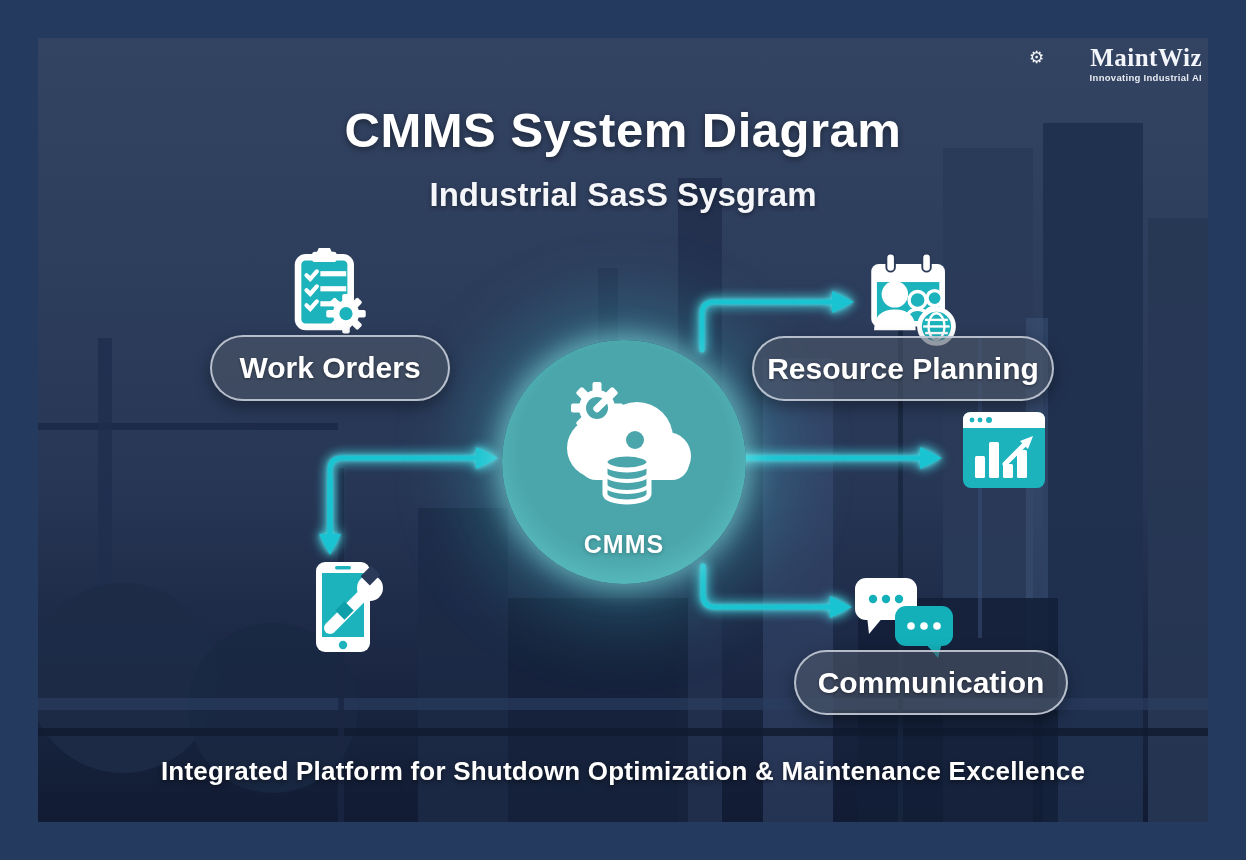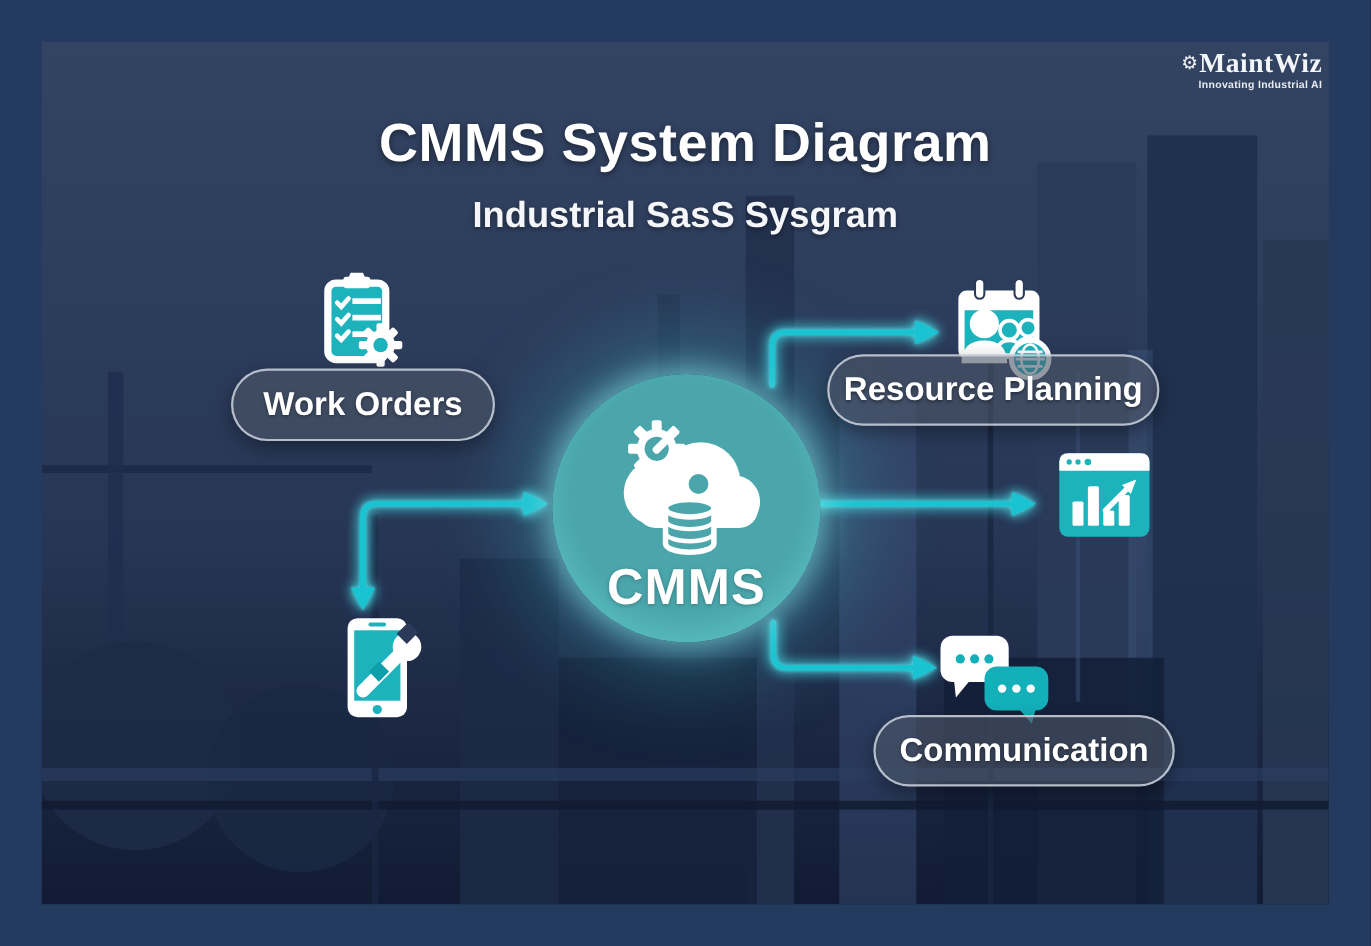--- a/index.html
+++ b/index.html
@@ -6,40 +6,40 @@
   .frame{position:relative;width:1246px;height:860px;background:#243a5e;font-family:"Liberation Sans",sans-serif;overflow:hidden;}
   .canvas{position:absolute;left:38px;top:38px;width:1170px;height:784px;overflow:hidden;
     background:linear-gradient(180deg,#334362 0%,#2c3c5b 34%,#273655 58%,#1b2743 80%,#111b33 100%);}
   .bg-svg,.arrow-svg{position:absolute;left:0;top:0;width:100%;height:100%;}
   .bg-svg{z-index:0;}
   .arrow-svg{z-index:1;filter:drop-shadow(0 0 6px rgba(30,216,228,.85)) drop-shadow(0 0 2px rgba(120,240,245,.9));}
 
   .logo{position:absolute;top:6px;right:6px;z-index:4;color:#f2f5f9;text-align:right;}
   .logo-row{display:flex;align-items:flex-end;justify-content:flex-end;gap:1px;}
   .logo-gear{font-size:17px;line-height:17px;transform:translateY(-6px);}
-  .logo-name{font-family:"Liberation Serif",serif;font-size:25px;font-weight:700;letter-spacing:.5px;}
+  .logo-name{font-family:"Liberation Serif",serif;font-size:25px;font-weight:700;letter-spacing:.5px;margin-left:45px;}
   .logo-tag{font-size:9.5px;font-weight:700;letter-spacing:.3px;margin-top:0px;opacity:.95;}
 
   .title{position:absolute;top:64px;left:0;width:100%;text-align:center;z-index:3;color:#fff;
     font-size:49px;font-weight:700;letter-spacing:.5px;text-shadow:0 2px 6px rgba(0,0,0,.45);}
   .subtitle{position:absolute;top:138px;left:0;width:100%;text-align:center;z-index:3;color:#f4f6f9;
     font-size:33px;font-weight:600;text-shadow:0 2px 5px rgba(0,0,0,.4);}
 
   .pill{position:absolute;z-index:3;display:flex;align-items:center;justify-content:center;
     background:rgba(77,86,104,.60);border:2px solid rgba(205,212,222,.85);border-radius:999px;
     color:#fff;font-size:30px;font-weight:700;box-shadow:0 6px 16px rgba(0,0,0,.35);
     text-shadow:0 1px 3px rgba(0,0,0,.4);}
 
   .node-icon{position:absolute;z-index:3;}
 
   .cmms-circle{position:absolute;left:464px;top:302px;width:244px;height:244px;border-radius:50%;z-index:2;
     background:radial-gradient(circle at 50% 45%,#4aa6ab 0%,#4aa6ab 58%,#57b9bd 76%,#8adfe0 92%,#c8f6f3 100%);
     box-shadow:0 0 26px 6px rgba(142,238,240,.55),0 0 80px 30px rgba(70,210,218,.30);
     display:flex;flex-direction:column;align-items:center;}
-  .cmms-label{color:#fff;font-size:46px;font-weight:700;letter-spacing:1px;margin-top:0;text-shadow:0 1px 4px rgba(0,0,0,.25);}
+  .cmms-label{color:#fff;font-size:25px;font-weight:700;letter-spacing:1px;margin-top:24px;text-shadow:0 1px 4px rgba(0,0,0,.25);}
 
   .footer{position:absolute;top:718px;left:0;width:100%;text-align:center;z-index:3;color:#fff;
     font-size:26px;font-weight:700;letter-spacing:.2px;text-shadow:0 2px 5px rgba(0,0,0,.5);}
 </style>
 </head>
 <body>
 
 <div class="frame">
   <div class="canvas">
 
@@ -136,21 +136,21 @@
       <circle cx="39" cy="46" r="14" fill="#fff"></circle>
       <path d="M 17 84 Q 17 62 39 62 Q 61 62 61 84 Z" fill="#fff"></path>
       <g transform="translate(83,80)">
         <circle r="18" fill="#1db3bc" stroke="#fff" stroke-width="5"></circle>
         <ellipse rx="8.5" ry="14" fill="none" stroke="#fff" stroke-width="2.5"></ellipse>
         <line x1="-14" y1="0" x2="14" y2="0" stroke="#fff" stroke-width="2.5"></line>
         <line x1="-12" y1="-7" x2="12" y2="-7" stroke="#fff" stroke-width="2.5"></line>
         <line x1="-12" y1="7" x2="12" y2="7" stroke="#fff" stroke-width="2.5"></line>
       </g>
     </svg>
-    <div class="pill" style="left:714px;top:284px;width:298px;height:61px">
+    <div class="pill" style="left:714px;top:298px;width:298px;height:61px">
       <span>Resource Planning</span>
     </div>
 
     <div class="cmms-circle">
       <svg width="150" height="128" viewBox="0 0 150 128" style="margin-top:38px">
         <g fill="#fff">
           <circle cx="48" cy="70" r="30"></circle>
           <circle cx="88" cy="60" r="36"></circle>
           <circle cx="118" cy="78" r="24"></circle>
           <rect x="30" y="68" width="110" height="34" rx="17"></rect>
@@ -232,14 +232,15 @@
       <rect x="42" y="30" width="58" height="40" rx="11" fill="#14b0ba"></rect>
       <polygon points="72,67 89,67 85,82" fill="#14b0ba"></polygon>
       <circle cx="58" cy="50" r="3.8" fill="#fff"></circle>
       <circle cx="71" cy="50" r="3.8" fill="#fff"></circle>
       <circle cx="84" cy="50" r="3.8" fill="#fff"></circle>
     </svg>
     <div class="pill" style="left:756px;top:612px;width:270px;height:61px">
       <span>Communication</span>
     </div>
 
+    <div class="footer">Integrated Platform for Shutdown Optimization &amp; Maintenance Excellence</div>
   </div>
 </div>
 
 </body></html>

